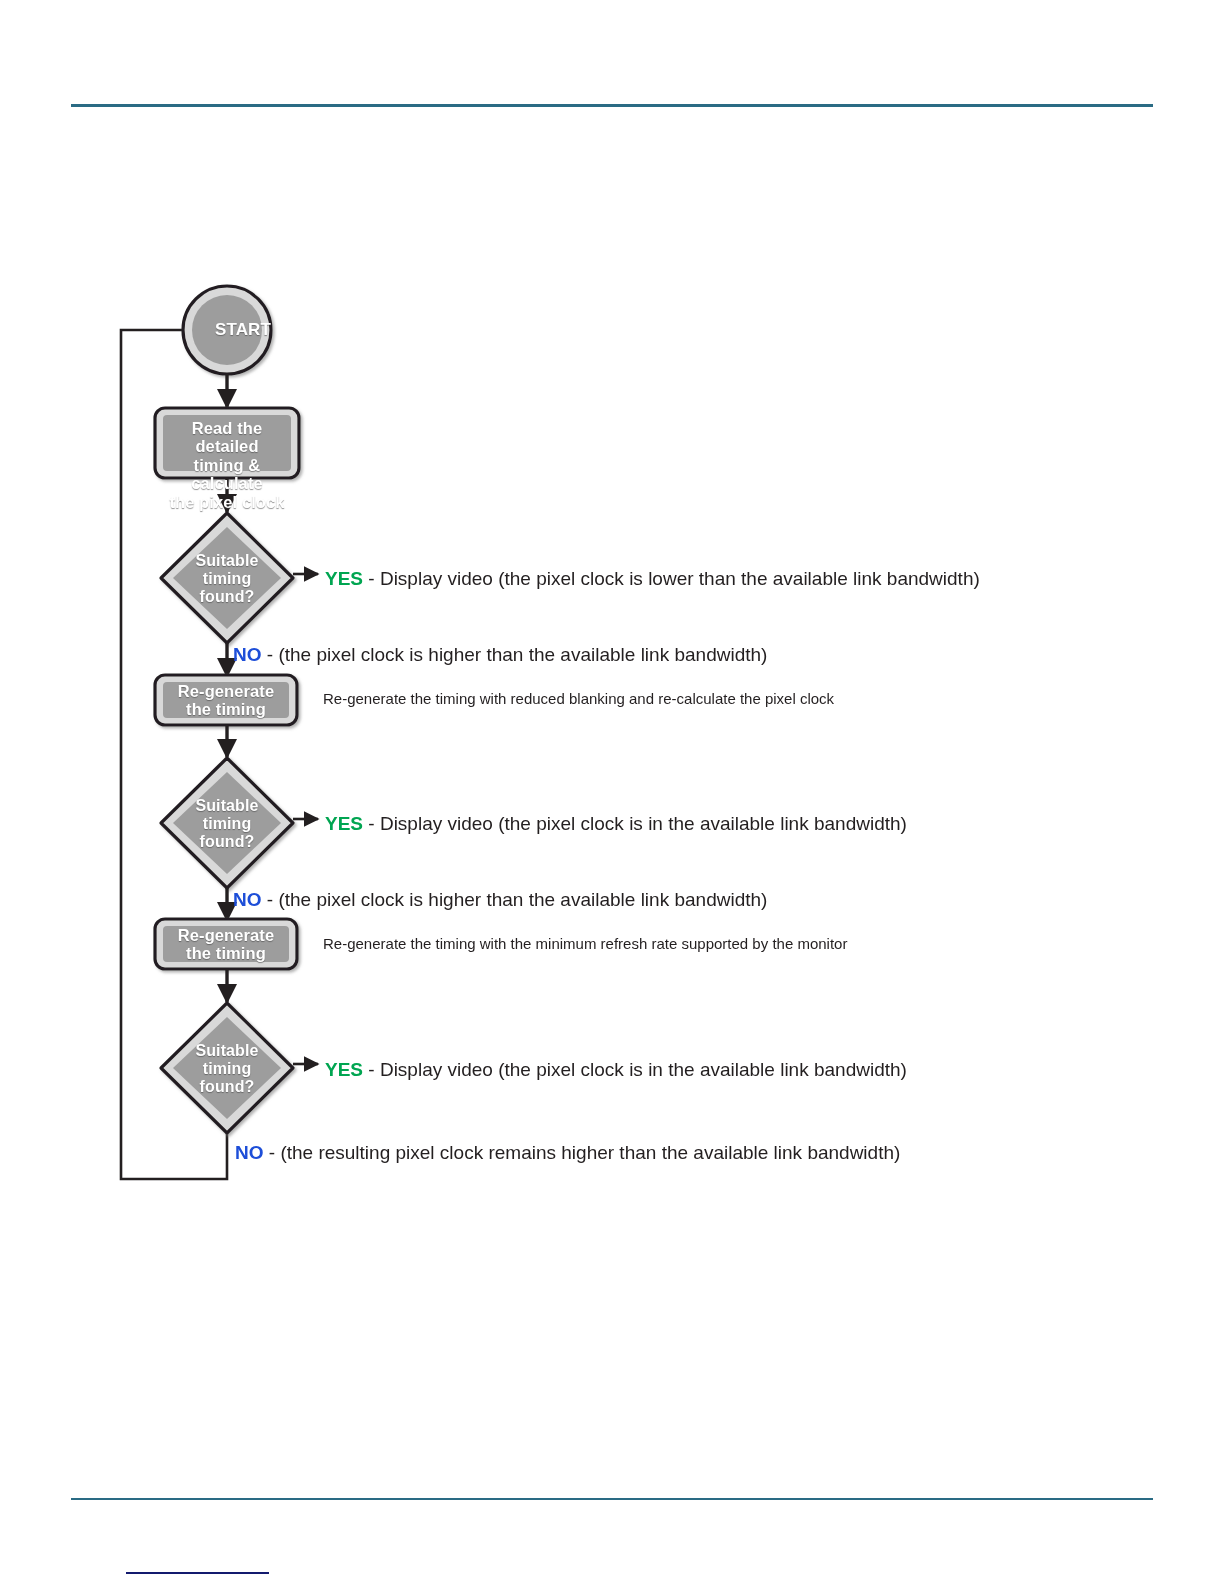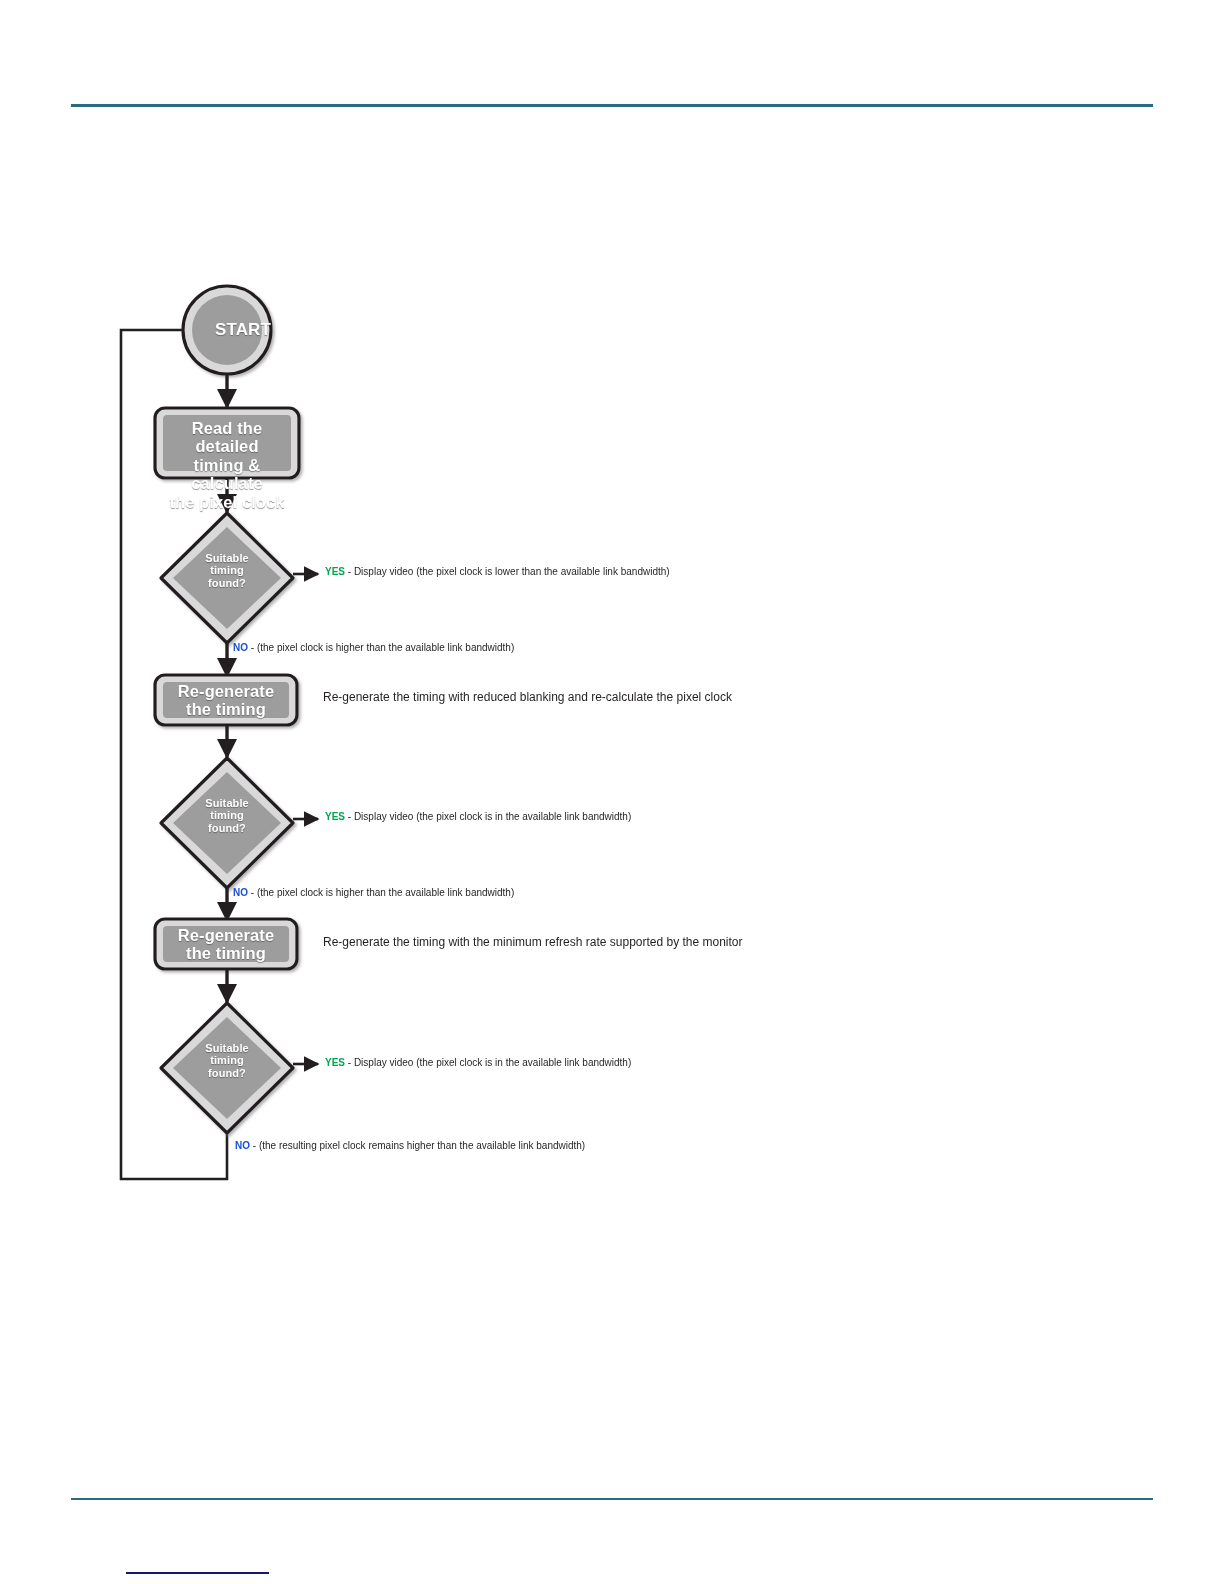--- a/index.html
+++ b/index.html
@@ -52,35 +52,35 @@
     font-weight: bold;
     text-align: center;
     line-height: 1.12;
     letter-spacing: 0.1px;
     text-shadow: 0 1px 1px rgba(60,60,60,0.55);
     pointer-events: none;
     user-select: none;
   }
   .node-label.start  { font-size: 17px; }
   .node-label.proc   { font-size: 16.5px; }
-  .node-label.dec    { font-size: 11px; }
+  .node-label.dec    { font-size: 16px; }
 
   
   .edge-text {
     position: absolute;
-    font-size: 10px;
+    font-size: 19px;
     color: #231f20;
     white-space: nowrap;
     line-height: 1.45;
   }
   .edge-text .yes { color: #00a551; font-weight: bold; }
   .edge-text .no  { color: #1d4ed8; font-weight: bold; }
   .side-text {
     position: absolute;
-    font-size: 12px;
+    font-size: 15px;
     color: #231f20;
     white-space: nowrap;
   }
   .edge-text .sub {
     display: block;
     padding-left: 26px;
   }
 </style>
 </head>
 <body>

